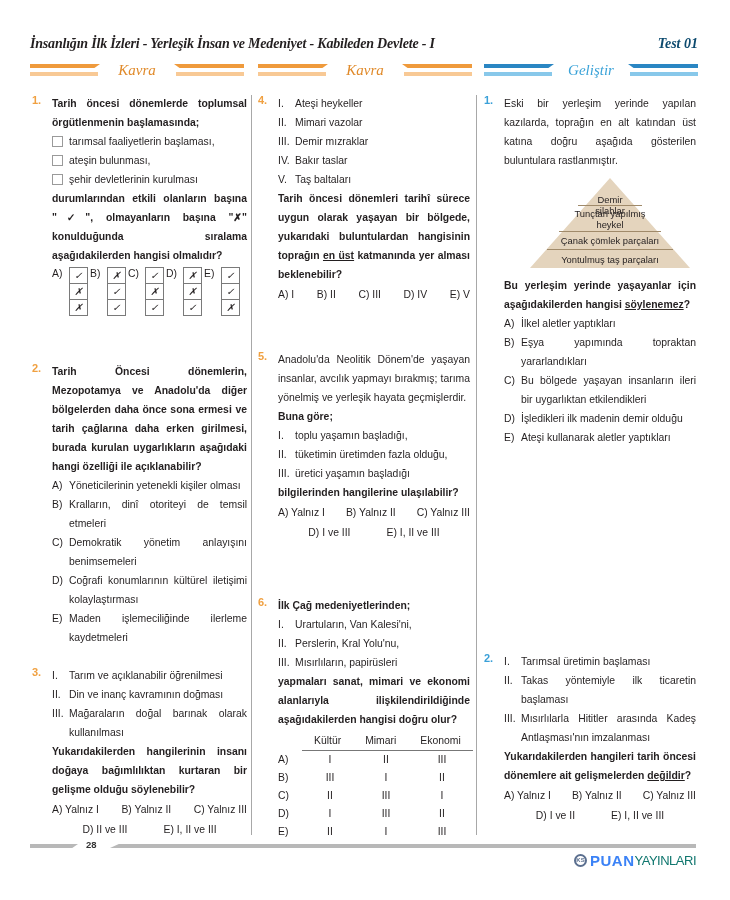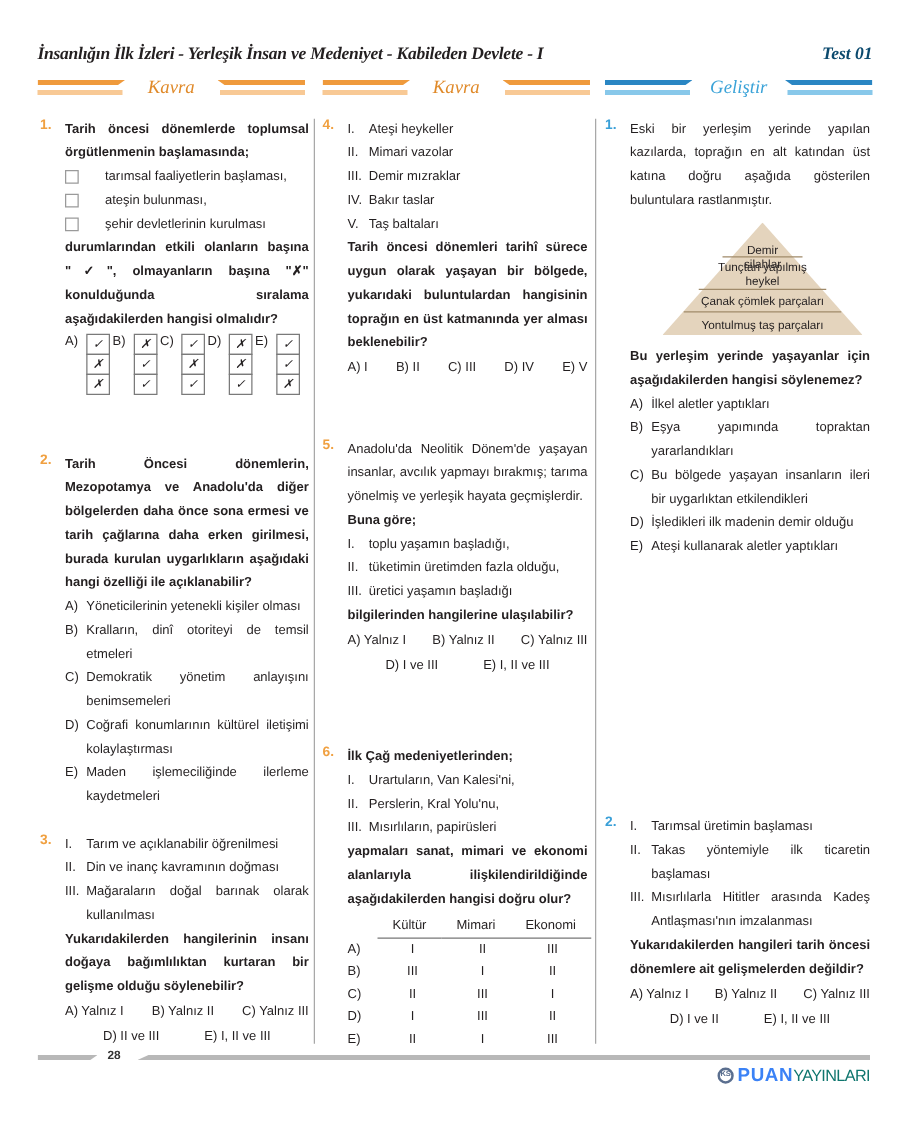--- a/index.html
+++ b/index.html
@@ -29,31 +29,31 @@
   .col3 { left: 484px; width: 212px; }
   .vline { position: absolute; top: 95px; width: 1px; background: #a8a8a8; }
 
   .q { position: absolute; left: 0; width: 100%; }
   .qnum { position: absolute; left: 0; top: 0; font-weight: bold; font-size: 11px; }
   .qnum.or { color: #f0a040; }
   .qnum.bl { color: #3aa0d8; }
   .qbody { margin-left: 20px; line-height: 19px; }
   .stem { font-weight: bold; text-align: justify; line-height: 19px; }
   .txt { text-align: justify; line-height: 19px; }
-  .u { }
+  .u { text-decoration: underline; }
   .roman { display: flex; line-height: 19px; }
   .roman .rn { width: 17px; flex: none; }
   .roman .rt { flex: 1; text-align: justify; }
   .opt { display: flex; line-height: 19px; }
   .opt .ol { width: 17px; flex: none; }
   .opt .ot { flex: 1; text-align: justify; }
   .opts-row { display: flex; justify-content: space-between; line-height: 20px; margin-top: 1px; }
   .opts-row2 { display: flex; justify-content: center; gap: 36px; line-height: 20px; }
 
-  .cbrow { display: flex; align-items: center; line-height: 19px; gap: 15px; }
+  .cbrow { display: flex; align-items: center; line-height: 19px; }
   .cbox { width: 11px; height: 11px; border: 1px solid #9a9a9a; margin-right: 6px; flex: none; }
 
   .grid-opts { display: flex; margin-top: 2px; }
   .gopt { display: flex; margin-right: 2px; }
   .gopt .gl { width: 17px; line-height: 14px; }
   .gstack { display: flex; flex-direction: column; }
   .gcell { width: 19px; height: 17px; border: 1px solid #7a7a7a; margin-top: -1px; text-align: center; line-height: 15px; font-size: 10px; font-style: italic; }
   .gcell:first-child { margin-top: 0; }
 
   .tbl { margin-top: 4px; width: 100%; }

